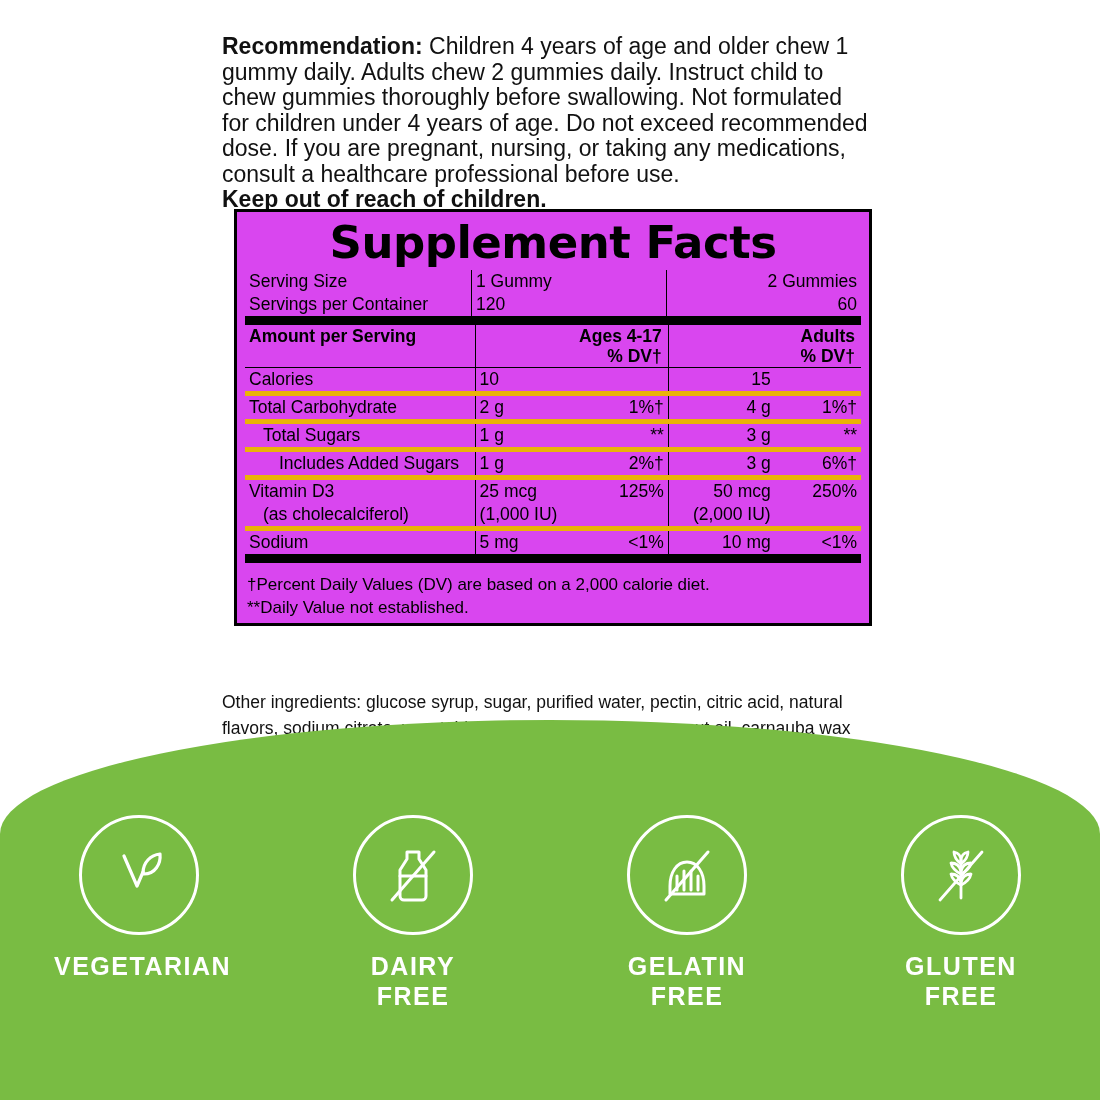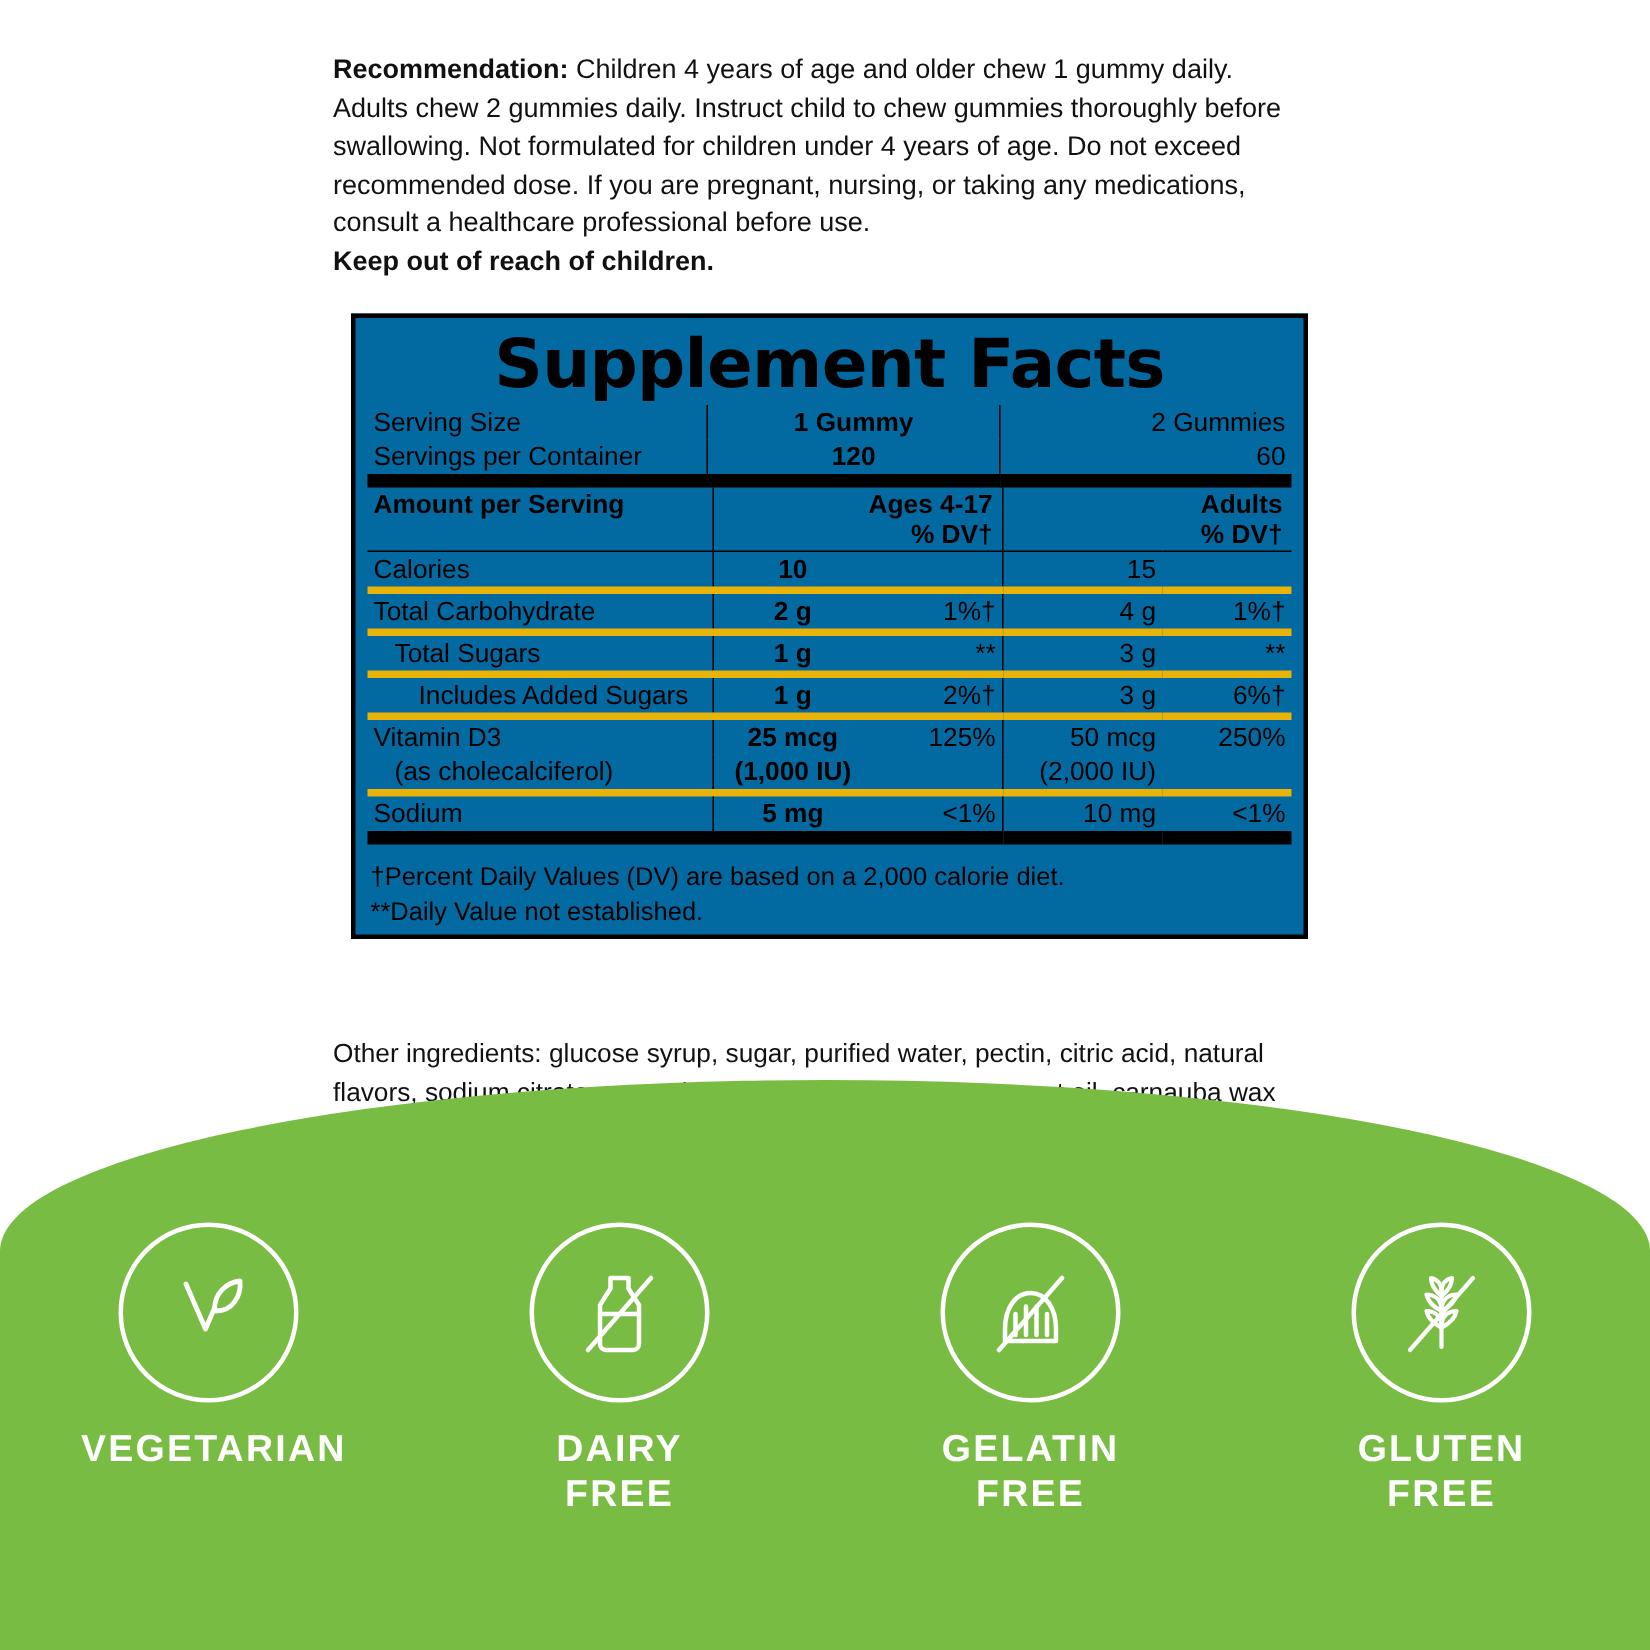--- a/index.html
+++ b/index.html
@@ -14,36 +14,36 @@
     overflow: hidden;
     position: relative;
   }
 
   
   #recommendation {
     position: absolute;
     left: 222px;
     top: 34px;
     width: 650px;
-    font-size: 18px;
+    font-size: 23px;
     line-height: 25.5px;
     color: #111111;
   }
   #recommendation .bold { font-weight: bold; }
   #recommendation .keepout { font-weight: bold; display: block; }
 
   
   #sf-panel {
     position: absolute;
     left: 234px;
     top: 209px;
     width: 638px;
     border: 3px solid #000000;
     box-sizing: border-box;
-    background: #0369a1;
+    background: #d946ef;
     padding: 0 0 0 0;
   }
   .sf-inner {
     padding: 2px 8px 6px 8px;
   }
   #sf-title {
     font-family: "DejaVu Sans", sans-serif;
     font-weight: bold;
     font-size: 45px;
     line-height: 50px;
@@ -58,21 +58,21 @@
     width: 100%;
     border-collapse: collapse;
     font-size: 17.5px;
     color: #000000;
   }
   table.sf-table td {
     padding: 1px 4px;
     vertical-align: top;
   }
   .col-name   { width: 218px; }
-  .col-amt1   { width: 112px; text-align: center; font-weight: bold; }
+  .col-amt1   { width: 112px; text-align: left; }
   .col-dv1    { width: 88px;  text-align: right; }
   .col-amt2   { width: 112px; text-align: right; }
   .col-dv2    { width: 88px;  text-align: right; }
 
   
   .vsep-left  { border-left: 1.5px solid #000; }
 
   
   .rule-thin td   { border-bottom: 5px solid #eab308; }
   .rule-thick td  { border-bottom: 9px solid #000; }

